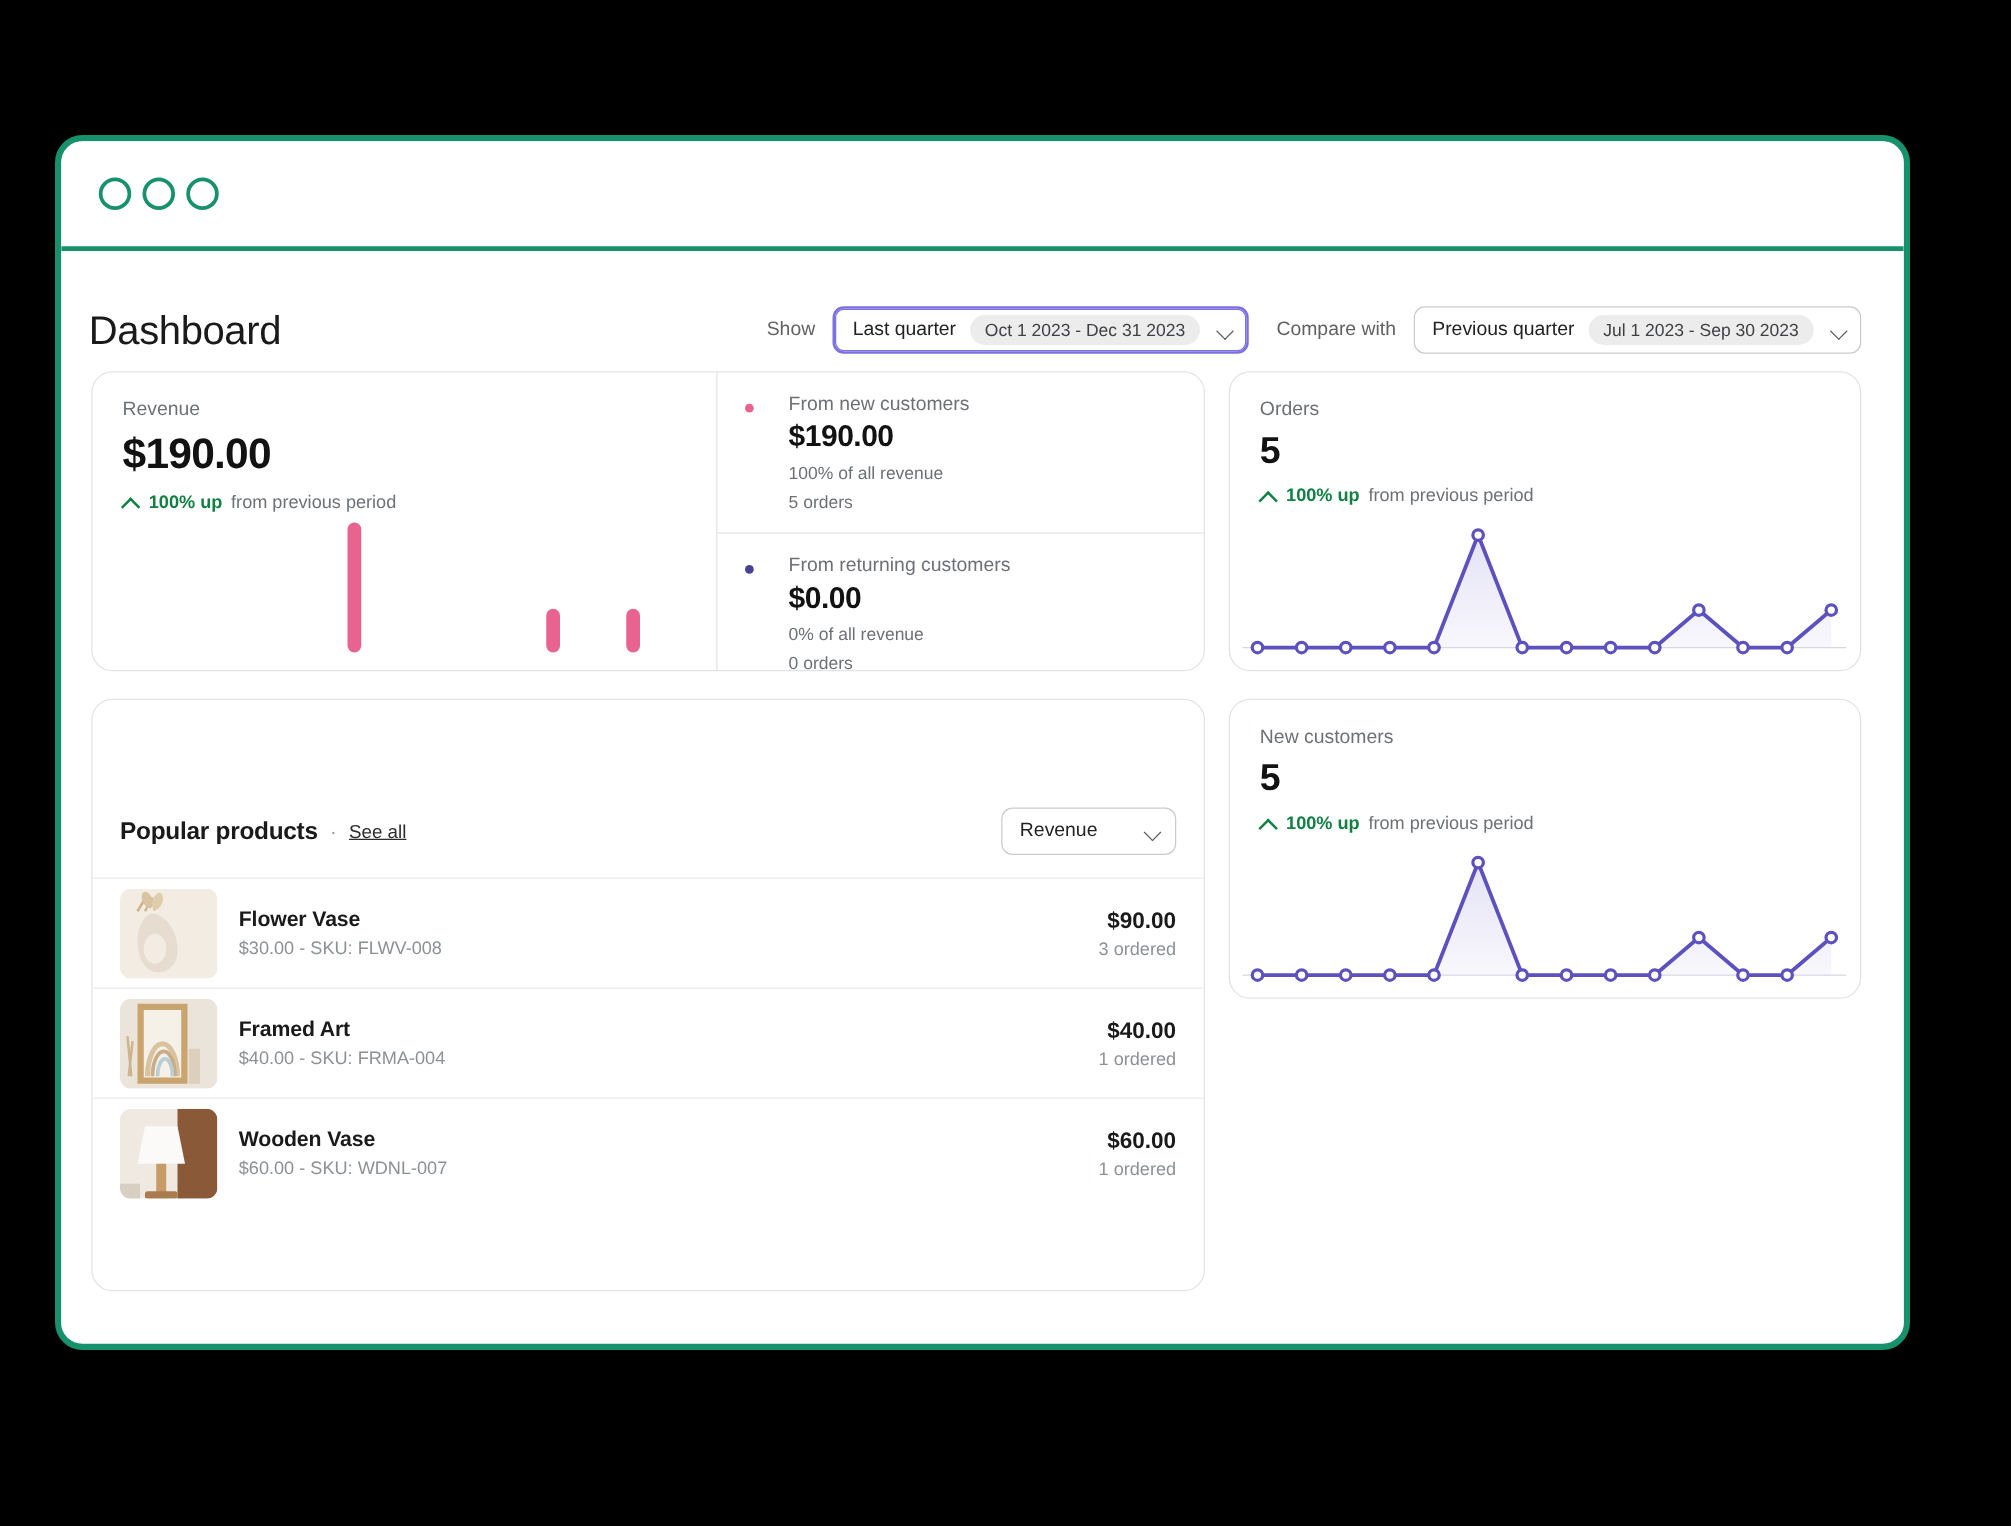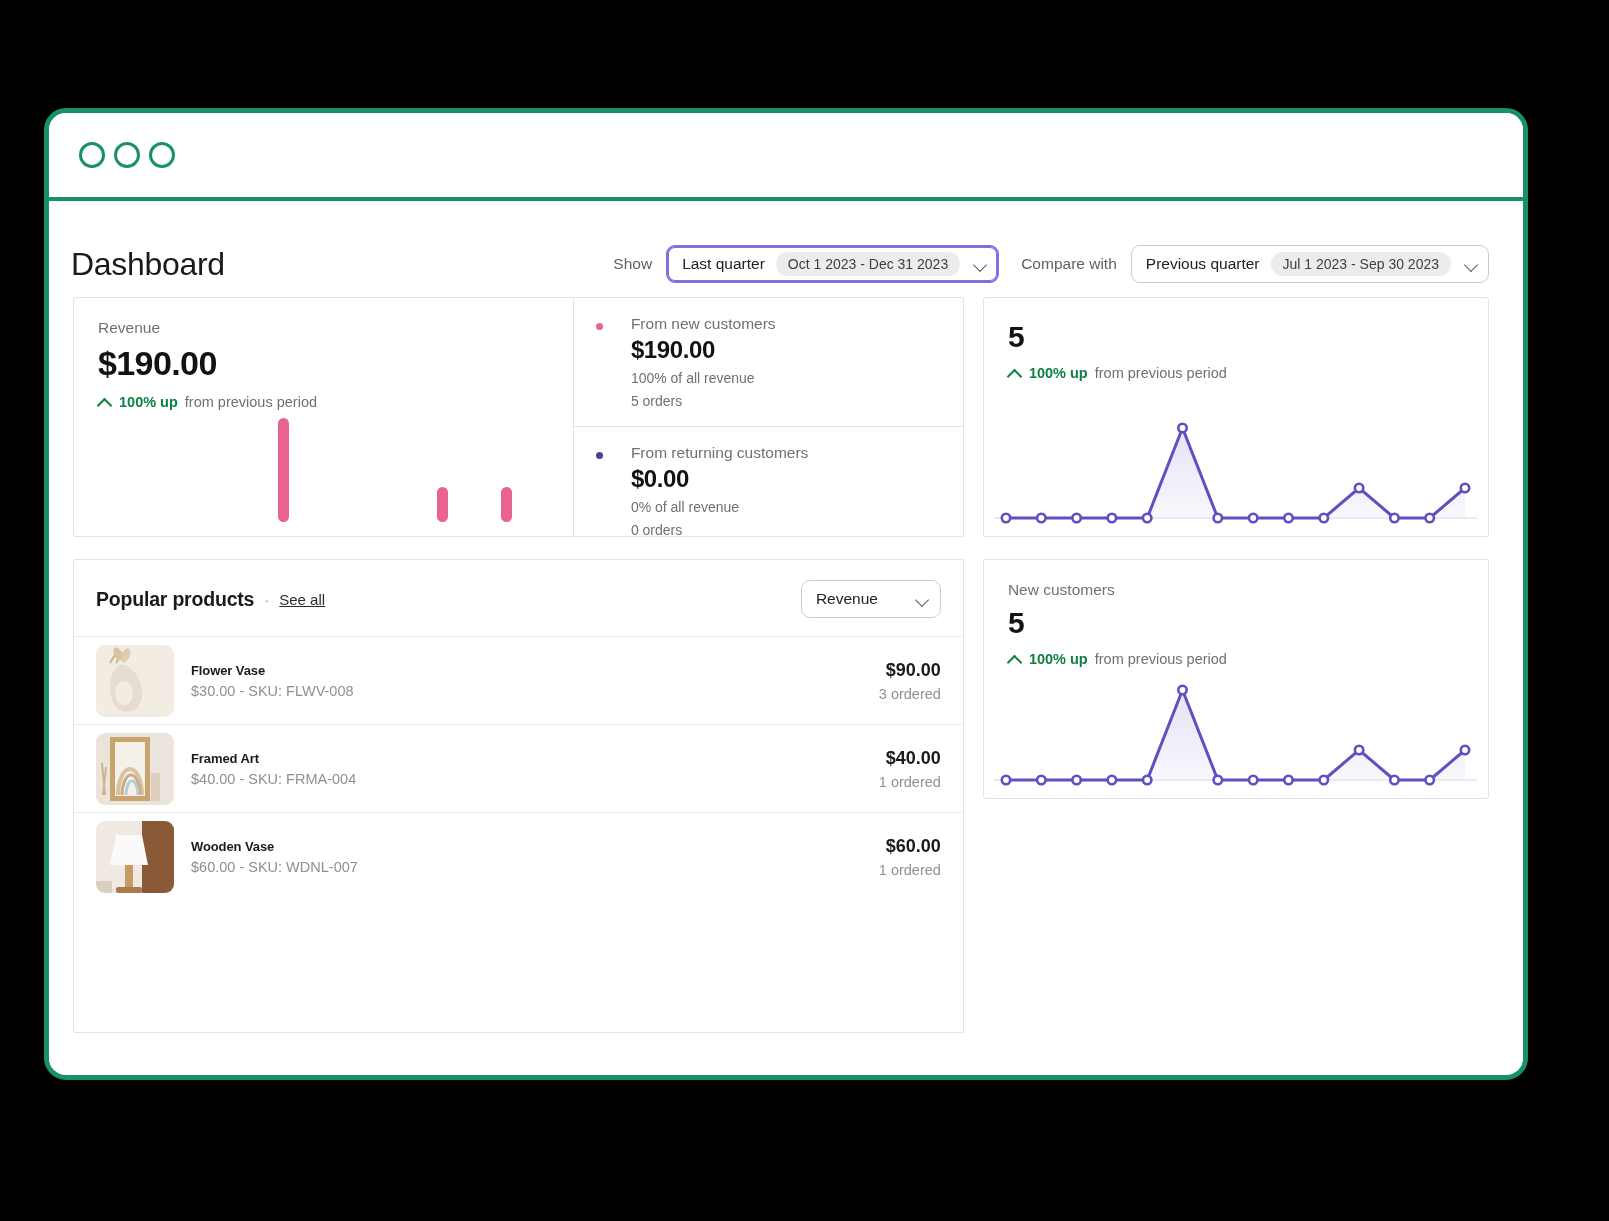--- a/index.html
+++ b/index.html
@@ -123,22 +123,23 @@
     display: flex;
     gap: 19px;
     padding: 0 30px 0 20px;
   }
   .col-left { width: 903px; }
   .col-right { width: 513px; }
 
   .card {
     background: #ffffff;
     border: 1px solid #e1e3e5;
-    border-radius: 2px;
+    border-radius: 17px;
     overflow: hidden;
+    justify-content: center;
   }
 
   
   .revenue-card {
     display: flex;
     height: 240px;
     margin-bottom: 22px;
   }
   .rev-left {
     flex: 1;
@@ -282,21 +283,21 @@
   }
   .thumb {
     width: 78px; height: 72px;
     border-radius: 9px;
     flex: none;
     overflow: hidden;
     position: relative;
   }
   .prod-info { flex: 1; }
   .prod-name {
-    font-size: 13px;
+    font-size: 17px;
     font-weight: 700;
     color: #1a1a1a;
     letter-spacing: -0.1px;
   }
   .prod-meta {
     font-size: 14.5px;
     color: #8c9196;
     margin-top: 5px;
   }
   .prod-right { text-align: right; }
@@ -479,20 +480,21 @@
               <div class="prod-amount">$60.00</div>
               <div class="prod-count">1 ordered</div>
             </div>
           </div>
         </div>
       </div>
 
       <div class="col-right">
 
         <div class="card stat-card">
+          <div class="metric-label">Orders</div>
           <div class="metric-value">5</div>
           <div class="trend">
             <span class="trend-arrow"></span>
             <span class="trend-strong">100% up</span>
             <span>from previous period</span>
           </div>
           <div class="line-chart" id="orders-line"><svg width="483" height="118">
                 <line x1="0" x2="483" y1="106" y2="106" stroke="#d6d6e6" stroke-width="1"></line>
                 <defs>
                   <linearGradient id="orders-line-g" x1="0" y1="0" x2="0" y2="1">

